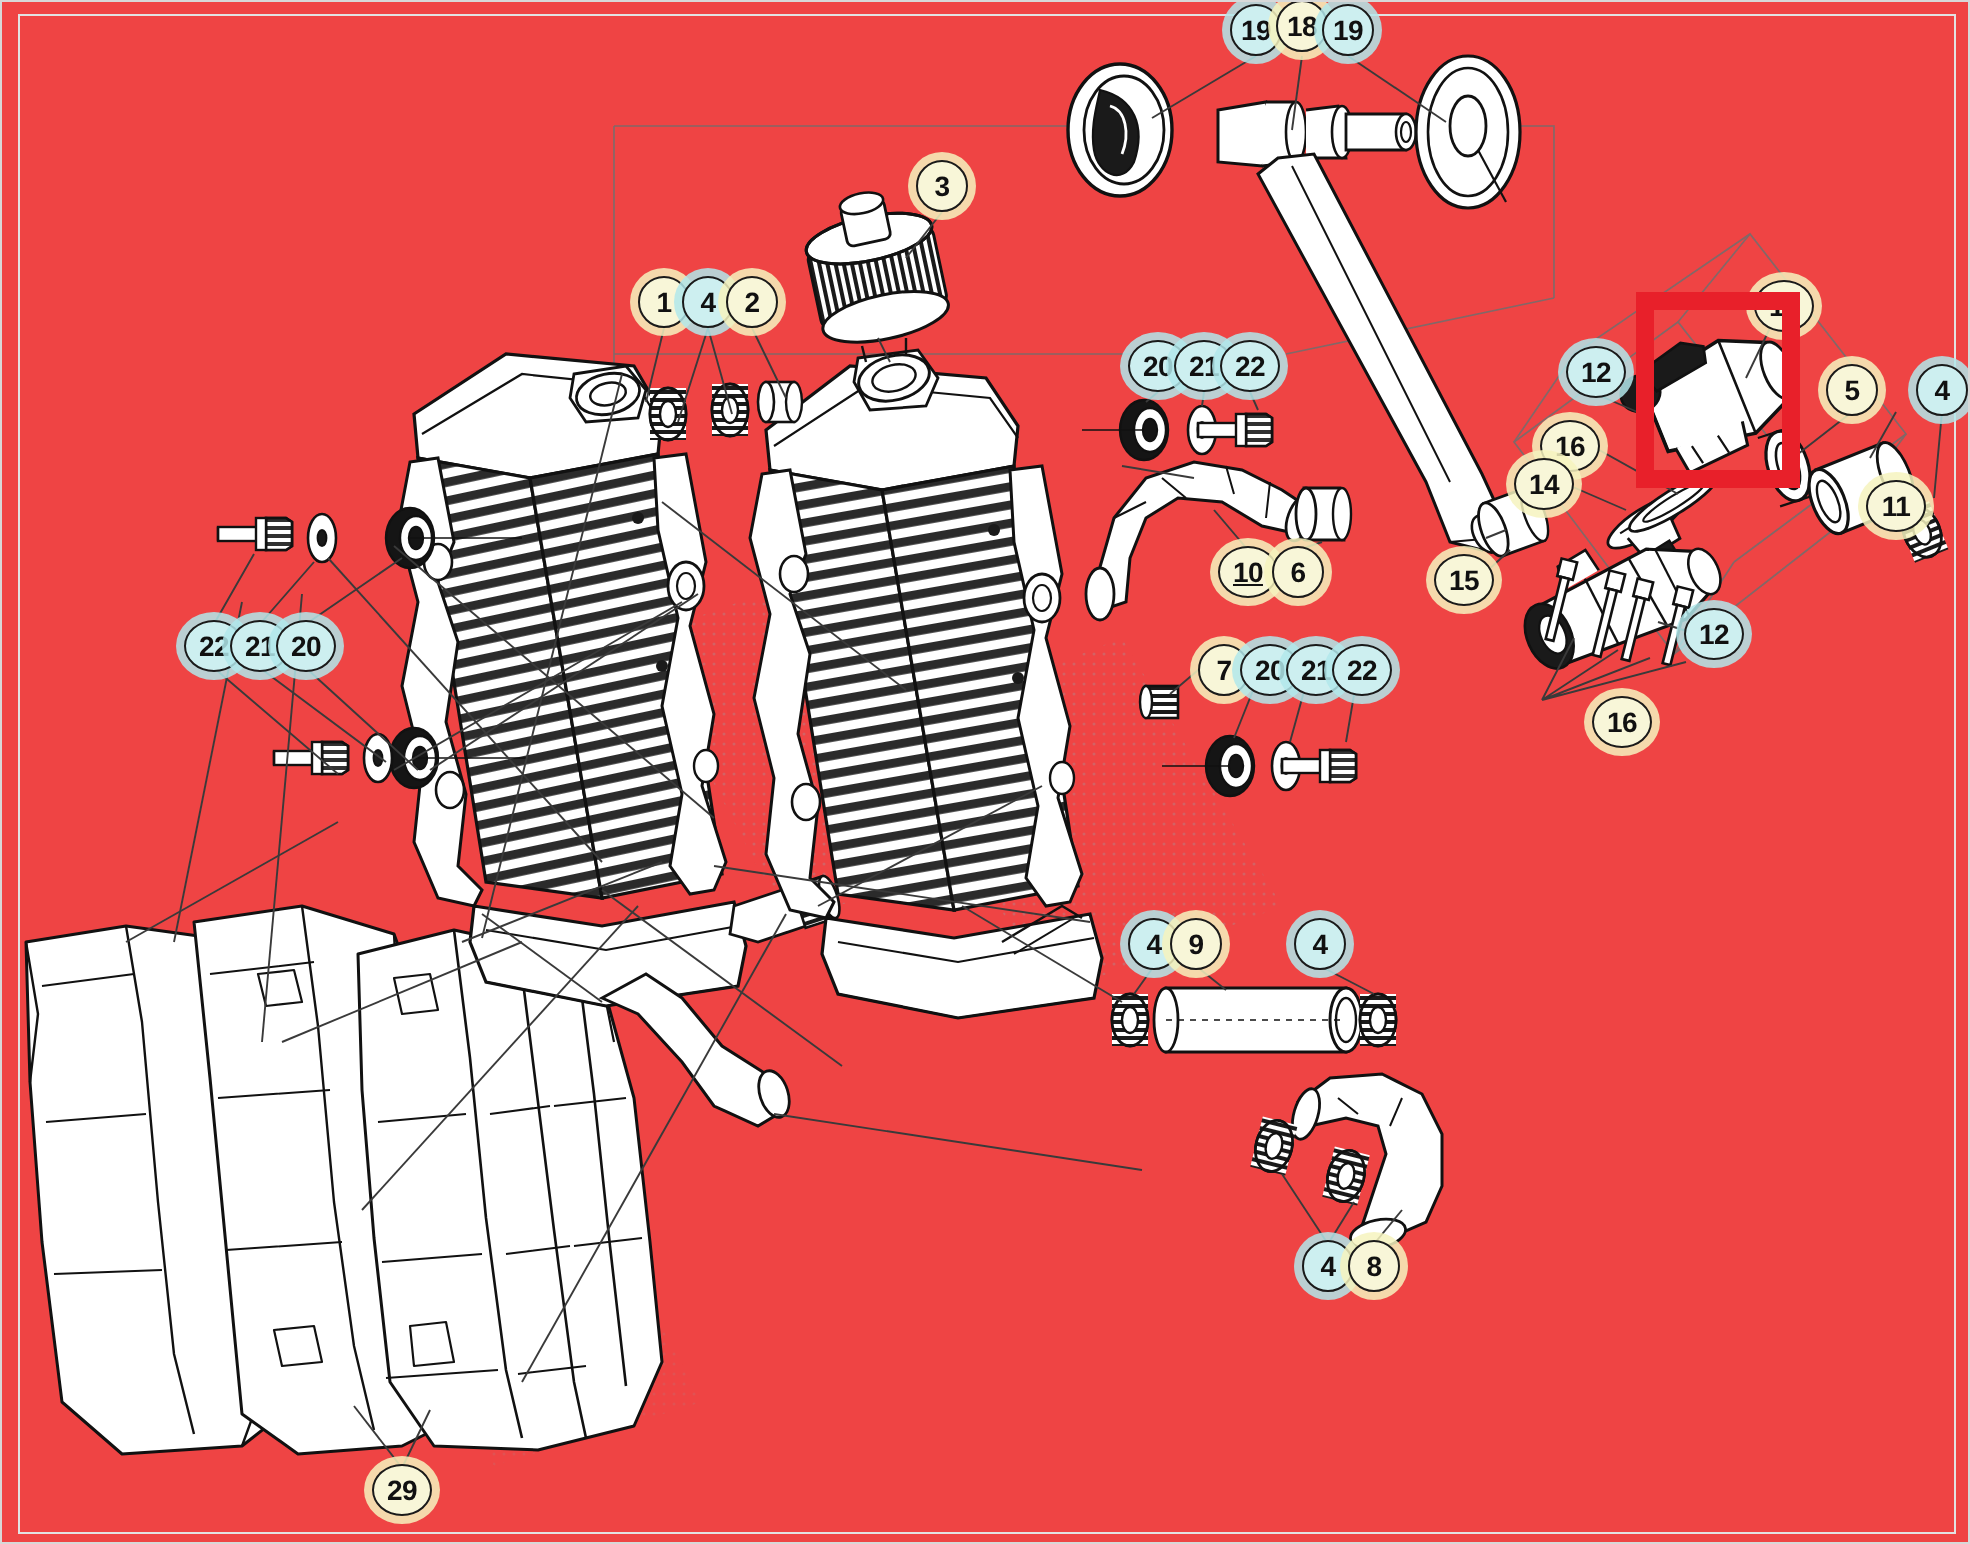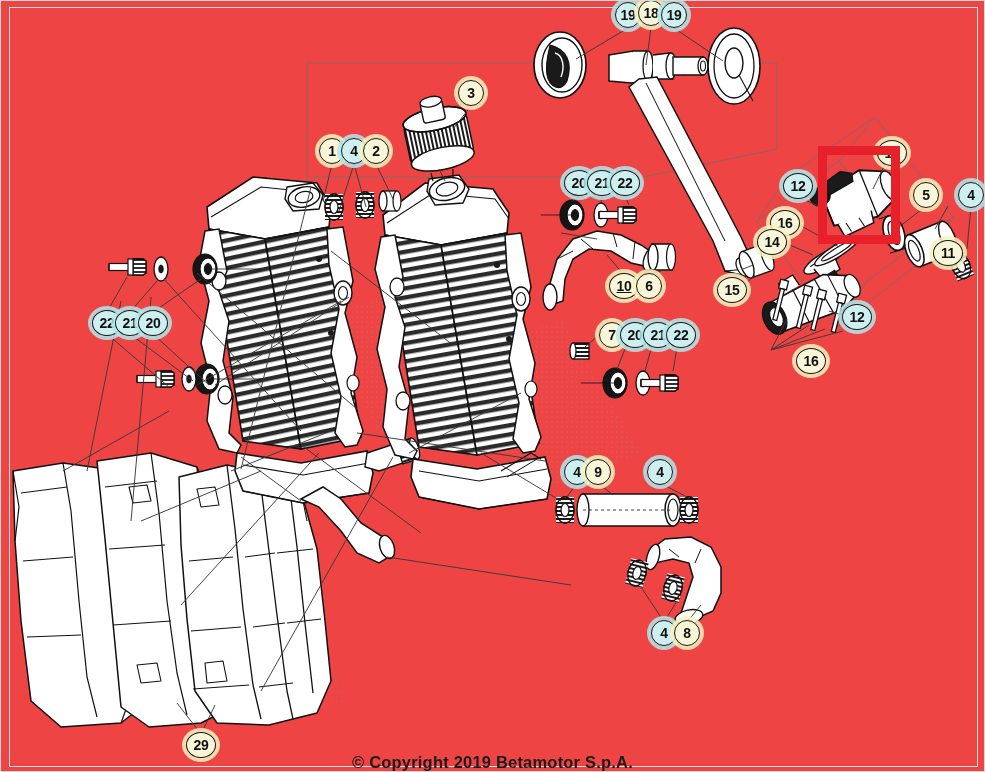--- a/index.html
+++ b/index.html
@@ -563,15 +563,14 @@
       <div class="lbl c glow-c" style="left: 576px; top: 471px;">4</div>
       <div class="lbl y glow-y" style="left: 597px; top: 471px;">9</div>
       <div class="lbl c glow-c" style="left: 659px; top: 471px;">4</div>
       <div class="lbl c glow-c" style="left: 663px; top: 632px;">4</div>
       <div class="lbl y glow-y" style="left: 686px; top: 632px;">8</div>
       <div class="lbl y w glow-y" style="left: 200px; top: 744px;">29</div>
     </div>
 
   <div id="redbox" style="left: 817px; top: 145px; width: 82px; height: 98px; border-color: rgb(232, 32, 42);"></div>
 
-  <div id="copyright" style="top: 752px;">© Copyright 2019 Betamotor S.p.A.</div>
 
 </div>
 
 </body></html>

